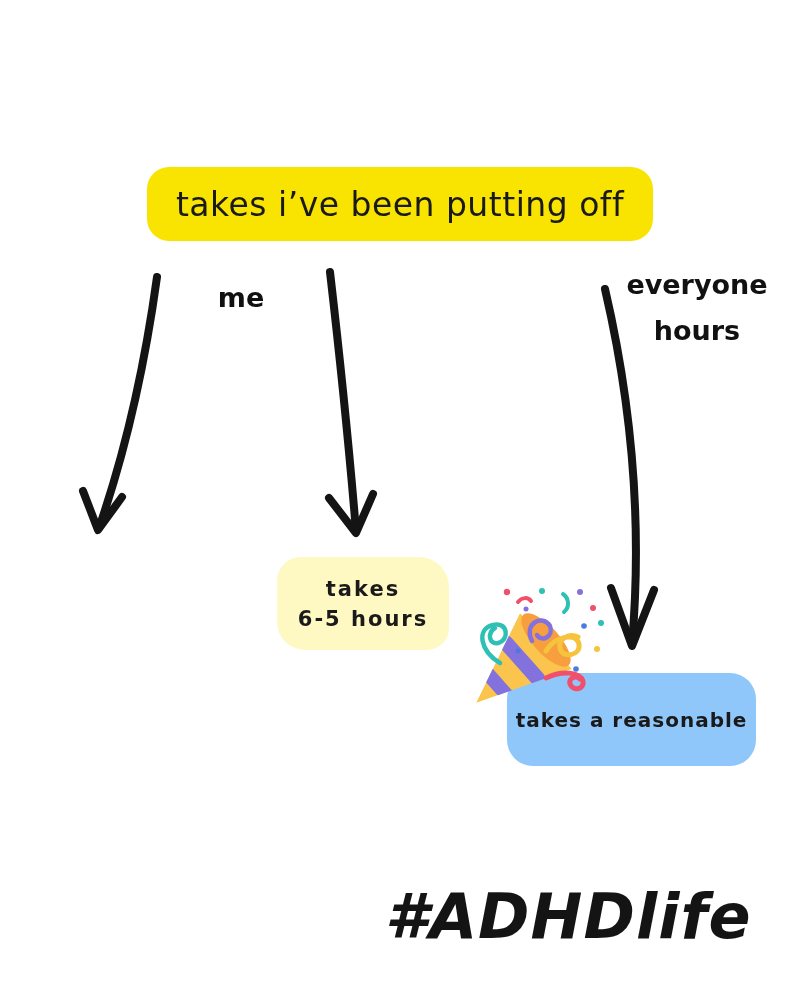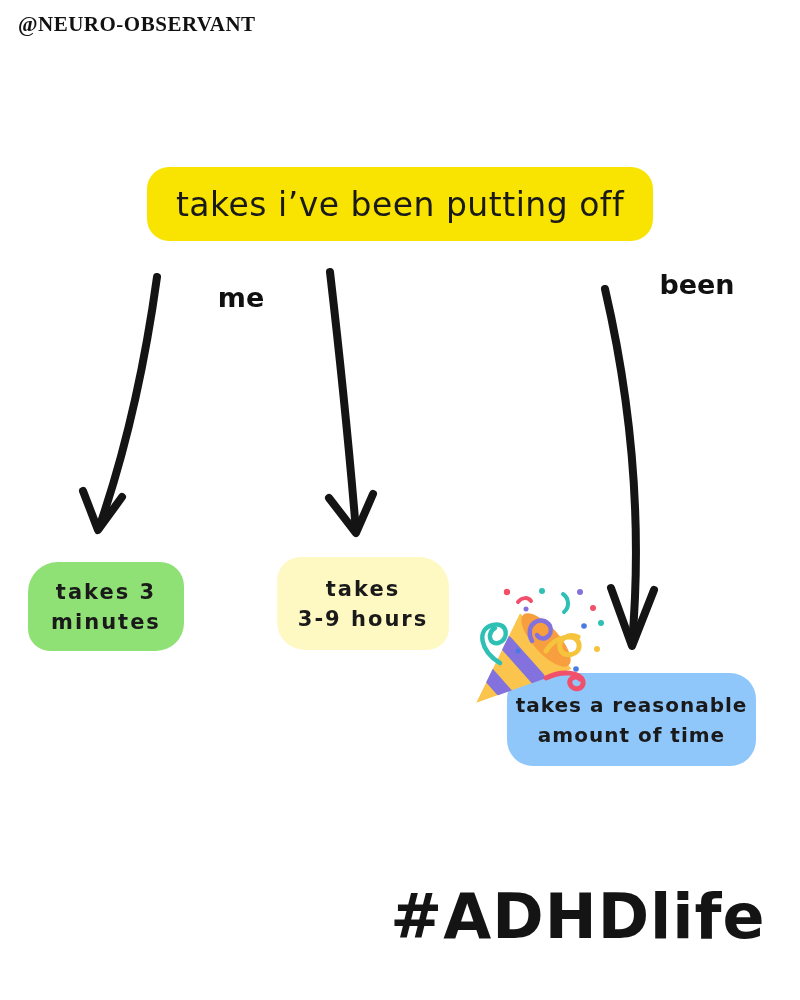--- a/index.html
+++ b/index.html
@@ -133,72 +133,68 @@
     height: 138px;
     z-index: 3;
     pointer-events: none;
   }
 
   .hashtag {
     position: absolute;
     left: 385px;
     top: 880px;
     width: 386px;
-    text-align: center;
+    text-align: left;
     font-weight: bold;
     font-size: 62px;
     letter-spacing: 1px;
     color: #141414;
+    font-style: italic;
   }
 </style>
 </head>
 <body>
 
 <div class="canvas">
 
-  <div class="watermark">@NEURO-OBSERVANT</div>
 
   <div class="title-box">
     <span>takes i’ve been putting off</span>
   </div>
 
   <div class="branch-label label-me">me</div>
 
   <div class="branch-label label-everyone">
-    <div>been</div>
+    <div>everyone</div>
+    <div>hours</div>
   </div>
 
   <svg class="arrow-layer" viewBox="0 0 800 1000" xmlns="http://www.w3.org/2000/svg">
     <g>
       <path d="M157,277 Q138,415 99,528"></path>
       <path d="M83,491 L98,530 L122,497"></path>
     </g>
     <g>
       <path d="M330,272 Q346,410 356,531"></path>
       <path d="M329,498 L356,533 L373,494"></path>
     </g>
     <g>
       <path d="M605,289 Q647,470 632,644"></path>
       <path d="M611,588 L632,646 L654,590"></path>
     </g>
   </svg>
 
-  <div class="outcome-box outcome-1">
-    <div>takes 3</div>
-    <div>minutes</div>
-  </div>
 
   <div class="outcome-box outcome-2">
     <div>takes</div>
-    <div>3-9 hours</div>
+    <div>6-5 hours</div>
   </div>
 
   <div class="outcome-box outcome-3">
     <div>takes a reasonable</div>
-    <div>amount of time</div>
   </div>
 
   <svg class="party-popper" viewBox="0 0 152 138" xmlns="http://www.w3.org/2000/svg">
     <defs>
       <clipPath id="coneClip">
         <path d="M16,118 L60,28 L112,84 Z"></path>
       </clipPath>
     </defs>
 
     <g clip-path="url(#coneClip)">

